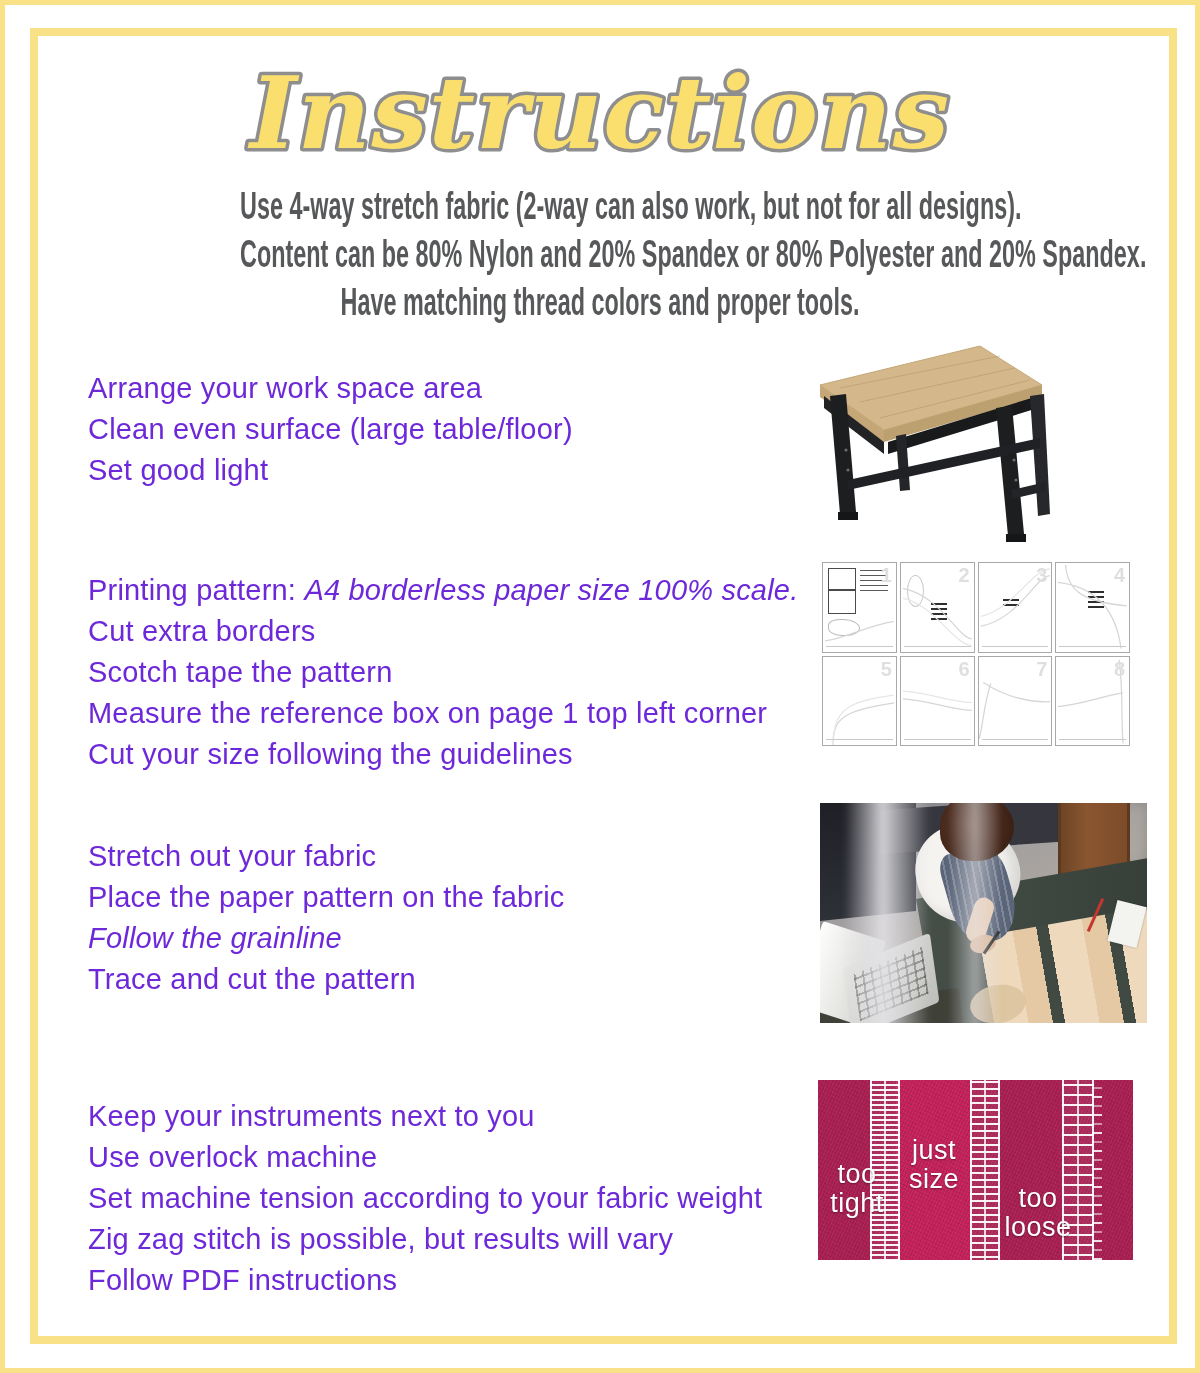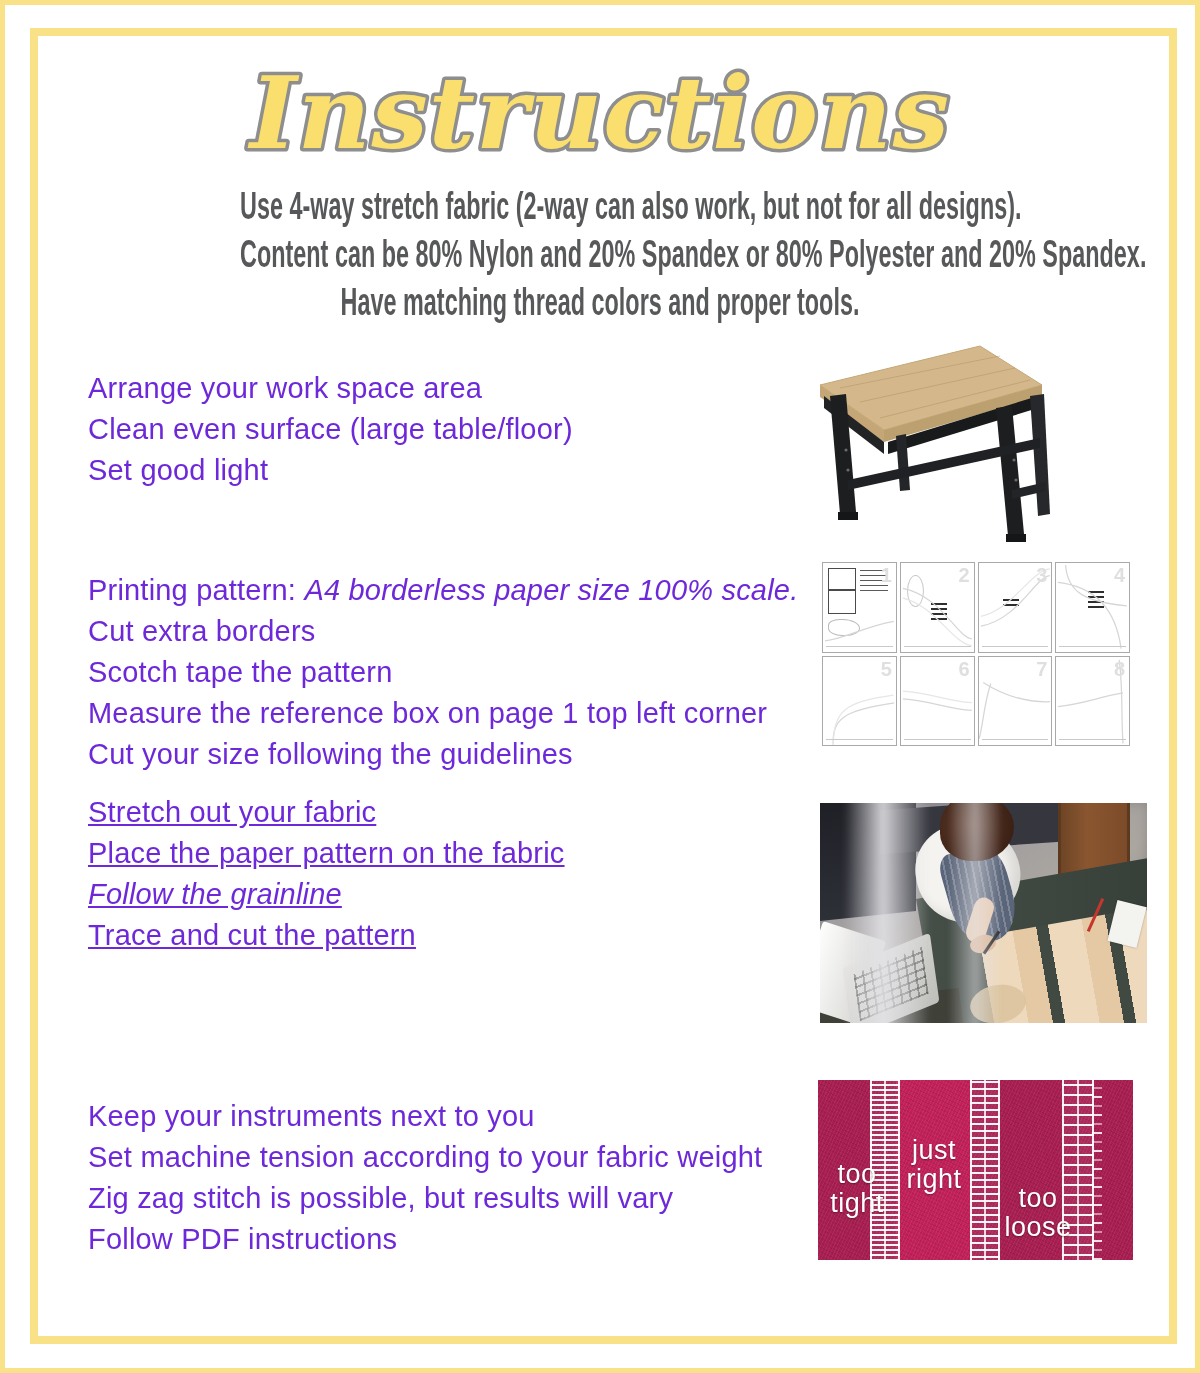--- a/index.html
+++ b/index.html
@@ -15,21 +15,21 @@
   .intro{position:absolute;left:0;top:182px;width:1200px;text-align:center;color:#57585A;}
   .intro-line{display:block;white-space:nowrap;font-weight:bold;font-size:39px;line-height:48px;
               transform:scaleX(0.60);transform-origin:50% 50%;letter-spacing:0;}
 
   
   .list{position:absolute;left:88px;font-size:29px;line-height:41px;color:#6d28d9;letter-spacing:.2px;}
   .list .line{white-space:nowrap;}
   .list em{font-style:italic;}
   .list-1{top:368px;}
   .list-2{top:570px;}
-  .list-3{top:792px;text-decoration:underline;}
+  .list-3{top:836px;}
   .list-4{top:1096px;}
 
   
   .workbench{position:absolute;left:800px;top:330px;width:250px;height:215px;}
 
   
   .pattern{position:absolute;left:822px;top:562px;width:308px;height:184px;
            display:grid;grid-template-columns:repeat(4,1fr);grid-template-rows:repeat(2,1fr);gap:3px;}
   .sheet{position:relative;background:#fff;border:1px solid #a9a9a9;overflow:hidden;}
   .sheet::after{content:"";position:absolute;left:3px;right:3px;bottom:5px;border-top:1px solid #c9c9c9;}
@@ -247,27 +247,28 @@
     <div class="ph-hair"></div>
     <div class="ph-arm"></div>
     <div class="ph-hand"></div>
     <div class="ph-scissor"></div>
     <div class="ph-streak1"></div>
     <div class="ph-streak2"></div>
   </div>
 
   <div class="list list-4">
     <div class="line">Keep your instruments next to you</div>
+    <div class="line">Use overlock machine</div>
     <div class="line">Set machine tension according to your fabric weight</div>
     <div class="line">Zig zag stitch is possible, but results will vary</div>
     <div class="line">Follow PDF instructions</div>
   </div>
 
   <div class="overlock">
     <div class="ov-band"></div>
     <div class="stitch stitch-1"></div>
     <div class="stitch stitch-2"></div>
     <div class="stitch stitch-3"></div>
     <div class="ov-label lbl-left">too tight</div>
-    <div class="ov-label lbl-mid">just right</div>
+    <div class="ov-label lbl-mid">just size</div>
     <div class="ov-label lbl-right">too loose</div>
   </div>
 </div>
 
 </body></html>

